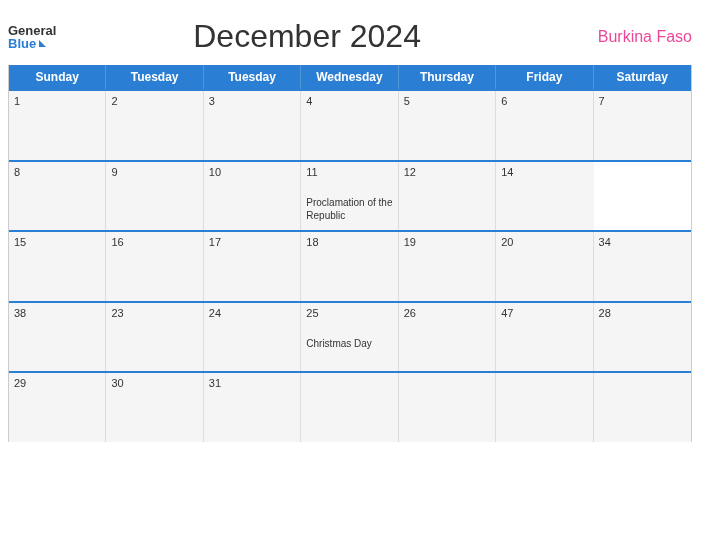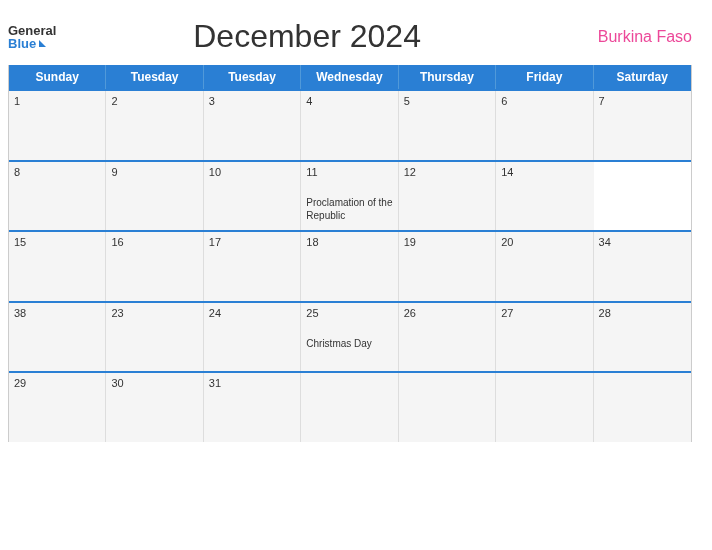--- a/index.html
+++ b/index.html
@@ -232,21 +232,21 @@
             <span class="day-num">24</span>
           </div>
           <div class="day-cell">
             <span class="day-num">25</span>
             <div class="holiday-name">Christmas Day</div>
           </div>
           <div class="day-cell">
             <span class="day-num">26</span>
           </div>
           <div class="day-cell">
-            <span class="day-num">27</span>
+            <span class="day-num">47</span>
           </div>
           <div class="day-cell">
             <span class="day-num">28</span>
           </div>
         </div>
         <div class="week-row">
           <div class="day-cell">
             <span class="day-num">29</span>
           </div>
           <div class="day-cell">

